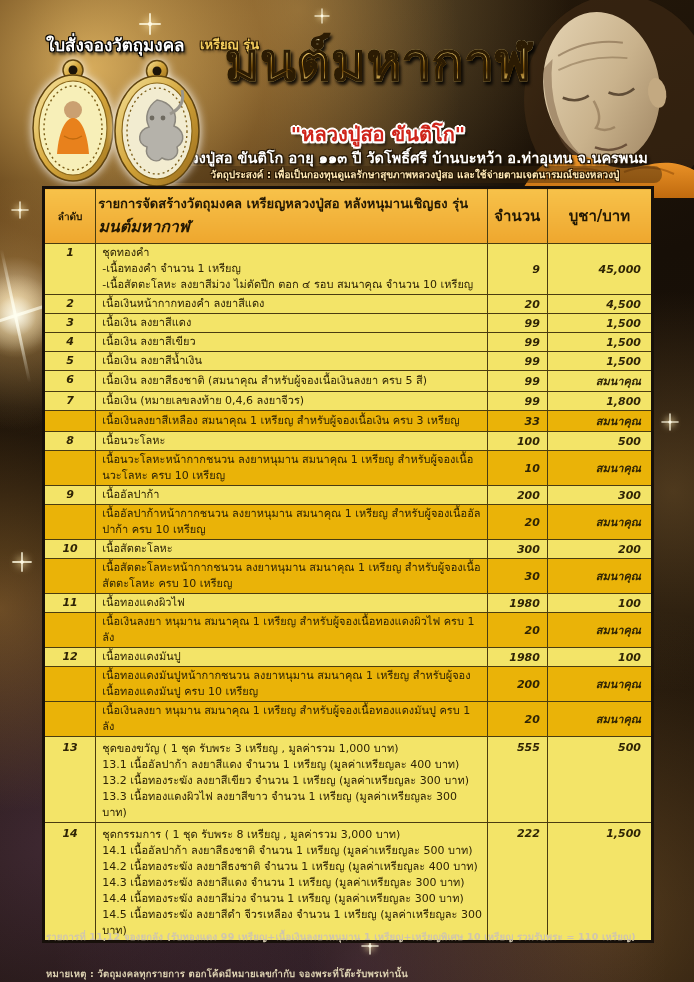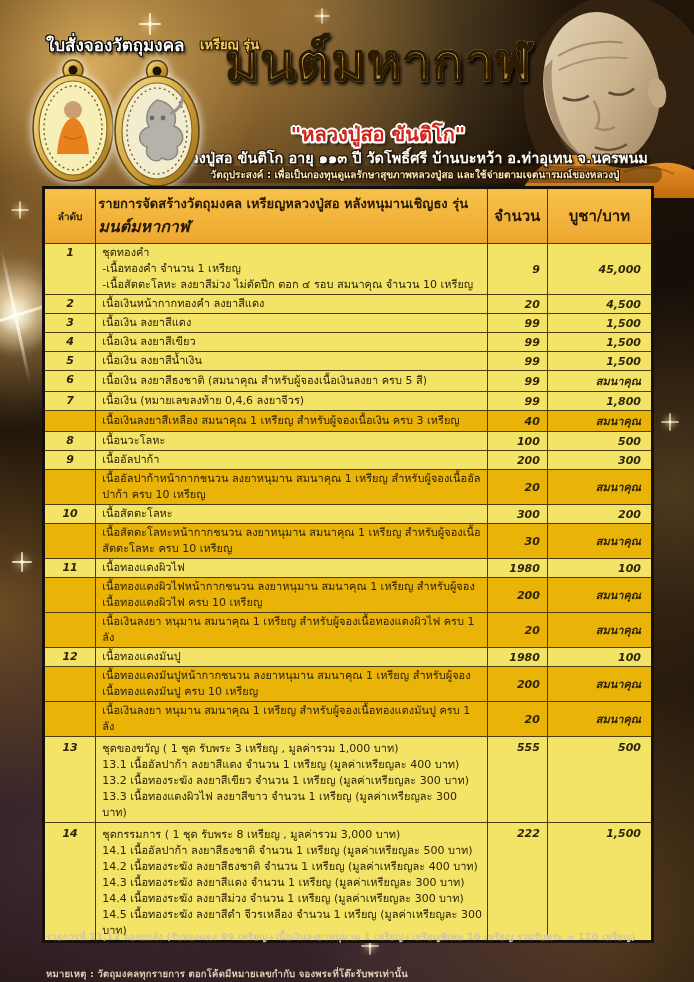--- a/index.html
+++ b/index.html
@@ -237,31 +237,39 @@
               <div>เนื้อเงิน (หมายเลขลงท้าย 0,4,6 ลงยาจีวร)</div>
             </td>
             <td class="c-qty num">99</td>
             <td class="c-price num">1,800</td>
           </tr>
           <tr class="sub">
             <td class="c-no num"></td>
             <td class="c-detail">
               <div>เนื้อเงินลงยาสีเหลือง  สมนาคุณ 1 เหรียญ สำหรับผู้จองเนื้อเงิน ครบ 3 เหรียญ</div>
             </td>
-            <td class="c-qty num">40</td>
+            <td class="c-qty num">33</td>
             <td class="c-price num">สมนาคุณ</td>
           </tr>
           <tr class="main">
             <td class="c-no num">8</td>
             <td class="c-detail">
               <div>เนื้อนวะโลหะ</div>
             </td>
             <td class="c-qty num">100</td>
             <td class="c-price num">500</td>
           </tr>
+          <tr class="sub">
+            <td class="c-no num"></td>
+            <td class="c-detail">
+              <div>เนื้อนวะโลหะหน้ากากชนวน ลงยาหนุมาน สมนาคุณ 1 เหรียญ สำหรับผู้จองเนื้อนวะโลหะ ครบ 10 เหรียญ</div>
+            </td>
+            <td class="c-qty num">10</td>
+            <td class="c-price num">สมนาคุณ</td>
+          </tr>
           <tr class="main">
             <td class="c-no num">9</td>
             <td class="c-detail">
               <div>เนื้ออัลปาก้า</div>
             </td>
             <td class="c-qty num">200</td>
             <td class="c-price num">300</td>
           </tr>
           <tr class="sub">
             <td class="c-no num"></td>
@@ -287,28 +295,20 @@
             <td class="c-qty num">30</td>
             <td class="c-price num">สมนาคุณ</td>
           </tr>
           <tr class="main">
             <td class="c-no num">11</td>
             <td class="c-detail">
               <div>เนื้อทองแดงผิวไฟ</div>
             </td>
             <td class="c-qty num">1980</td>
             <td class="c-price num">100</td>
-          </tr>
-          <tr class="sub">
-            <td class="c-no num"></td>
-            <td class="c-detail">
-              <div>เนื้อทองแดงผิวไฟหน้ากากชนวน ลงยาหนุมาน สมนาคุณ 1 เหรียญ สำหรับผู้จองเนื้อทองแดงผิวไฟ ครบ 10 เหรียญ</div>
-            </td>
-            <td class="c-qty num">200</td>
-            <td class="c-price num">สมนาคุณ</td>
           </tr>
           <tr class="sub">
             <td class="c-no num"></td>
             <td class="c-detail">
               <div>เนื้อเงินลงยา หนุมาน สมนาคุณ 1 เหรียญ สำหรับผู้จองเนื้อทองแดงผิวไฟ ครบ 1 ลัง</div>
             </td>
             <td class="c-qty num">20</td>
             <td class="c-price num">สมนาคุณ</td>
           </tr>
           <tr class="main">

